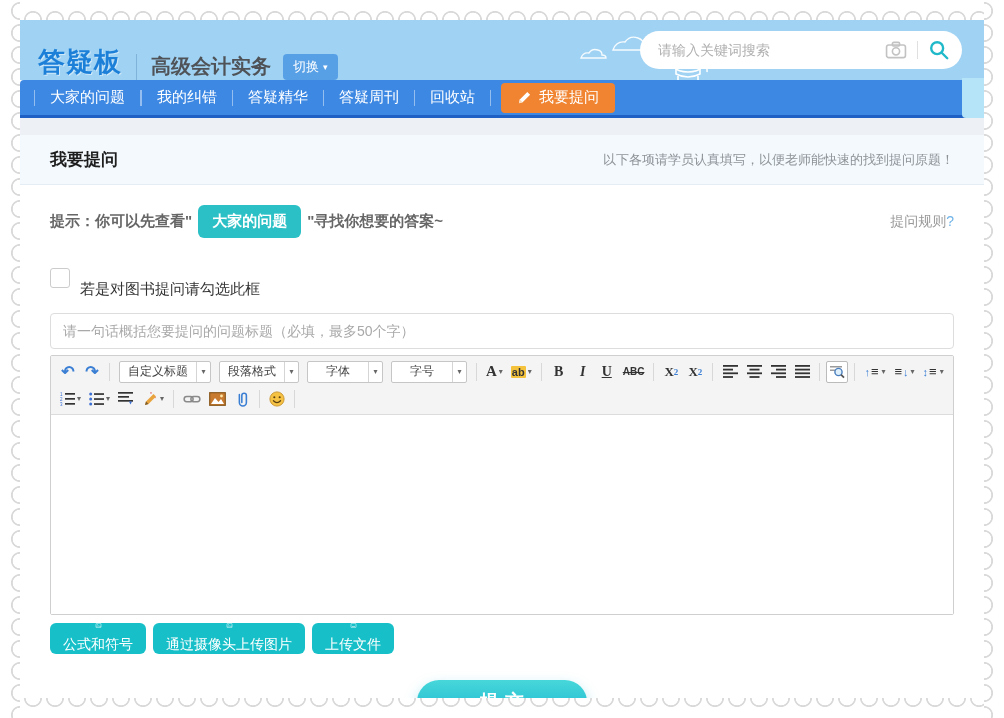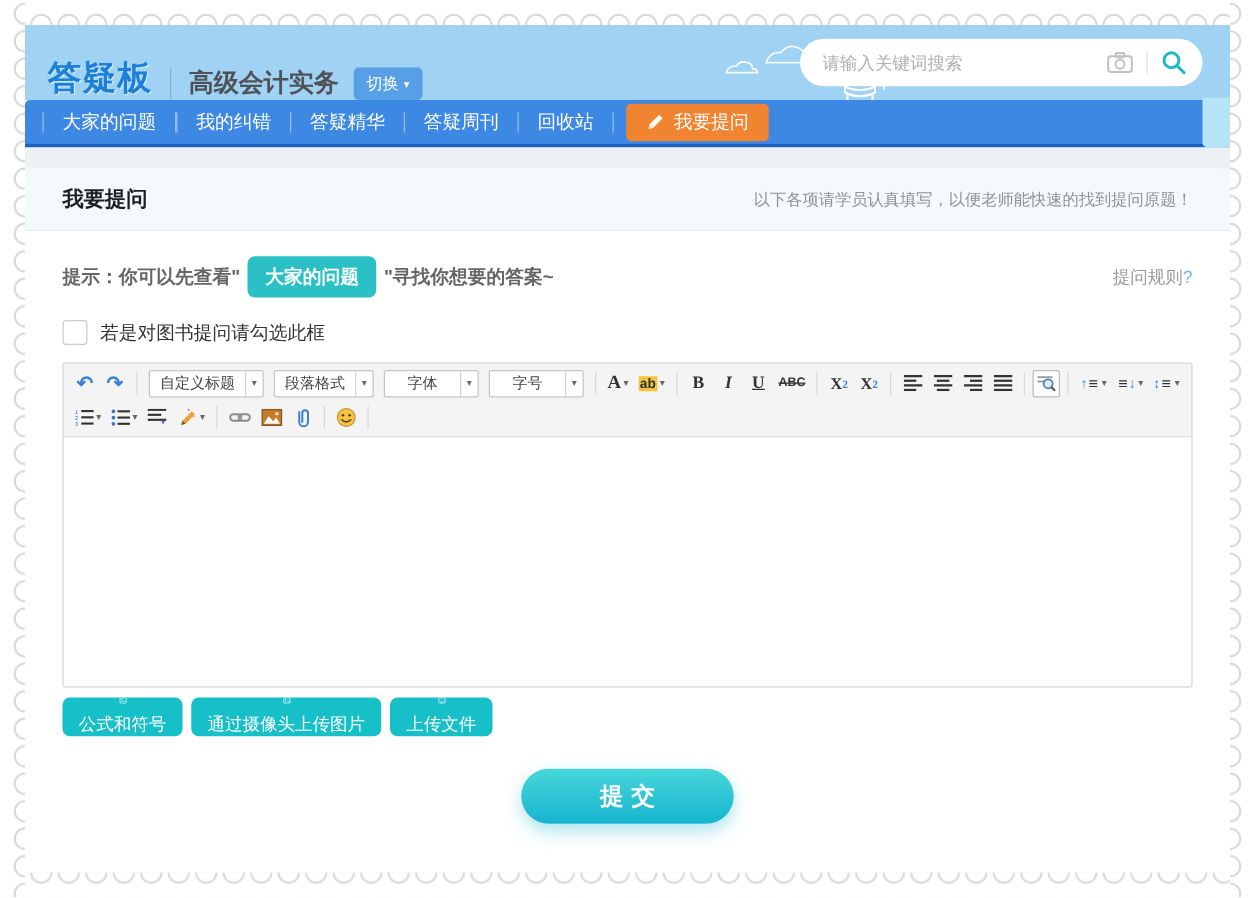--- a/index.html
+++ b/index.html
@@ -56,21 +56,21 @@
   
   .main { flex:1; background:#fff; padding:20px 30px 0 30px; }
   .hint-row { display:flex; align-items:center; justify-content:space-between; margin-bottom:18px; }
   .hint-left { display:flex; align-items:center; gap:6px; font-size:15px; font-weight:bold; color:#666; }
   .hint-badge { background:#2ac0c5; color:#fff; font-weight:bold; font-size:15px; border:none; border-radius:6px; padding:7px 14px; cursor:pointer; }
   .rules-link { font-size:14px; color:#999; background:none; border:none; cursor:pointer; }
   .rules-link .qmark { color:#6fb3e8; }
 
   .check-row { display:flex; align-items:center; gap:10px; margin-bottom:14px; }
   .checkbox { width:20px; height:20px; border:1px solid #ccc; border-radius:3px; background:#fff; cursor:pointer; }
-  .check-label { font-size:15px; color:#333; }
+  .check-label { font-size:15px; color:#333;margin-top:24px; }
 
   .title-input { width:100%; height:36px; border:1px solid #ddd; border-radius:4px; padding:0 12px; font-size:14px; color:#333; outline:none; margin-bottom:6px; }
   .title-input::placeholder { color:#a9a9a9; }
 
   
   .editor { border:1px solid #cfcfcf; border-radius:2px; }
   .toolbar { background:#f4f4f4; border-bottom:1px solid #dcdcdc; padding:2px 6px; }
   .trow { display:flex; align-items:center; flex-wrap:nowrap; height:27px; gap:2px; }
   .tsep { width:1px; height:18px; background:#d8d8d8; margin:0 4px; flex:0 0 auto; }
   .tbtn { background:none; border:1px solid transparent; border-radius:2px; height:22px; min-width:22px; display:flex; align-items:center; justify-content:center; cursor:pointer; padding:0 2px; color:#333; font-size:13px; }
@@ -189,20 +189,21 @@
         <button class="rules-link">
           <span>提问规则</span><span class="qmark">?</span>
         </button>
       </div>
 
       <div class="check-row">
         <div class="checkbox"></div>
         <div class="check-label">若是对图书提问请勾选此框</div>
       </div>
 
+      <input class="title-input" placeholder="请一句话概括您要提问的问题标题（必填，最多50个字）" style="">
 
       
       <div class="editor">
         <div class="toolbar">
 
           <div class="trow">
             <button class="tbtn blue" style="font-size:16px;font-weight:bold;">↶</button>
             <button class="tbtn blue" style="font-size:16px;font-weight:bold;">↷</button>
             <div class="tsep"></div>
 

